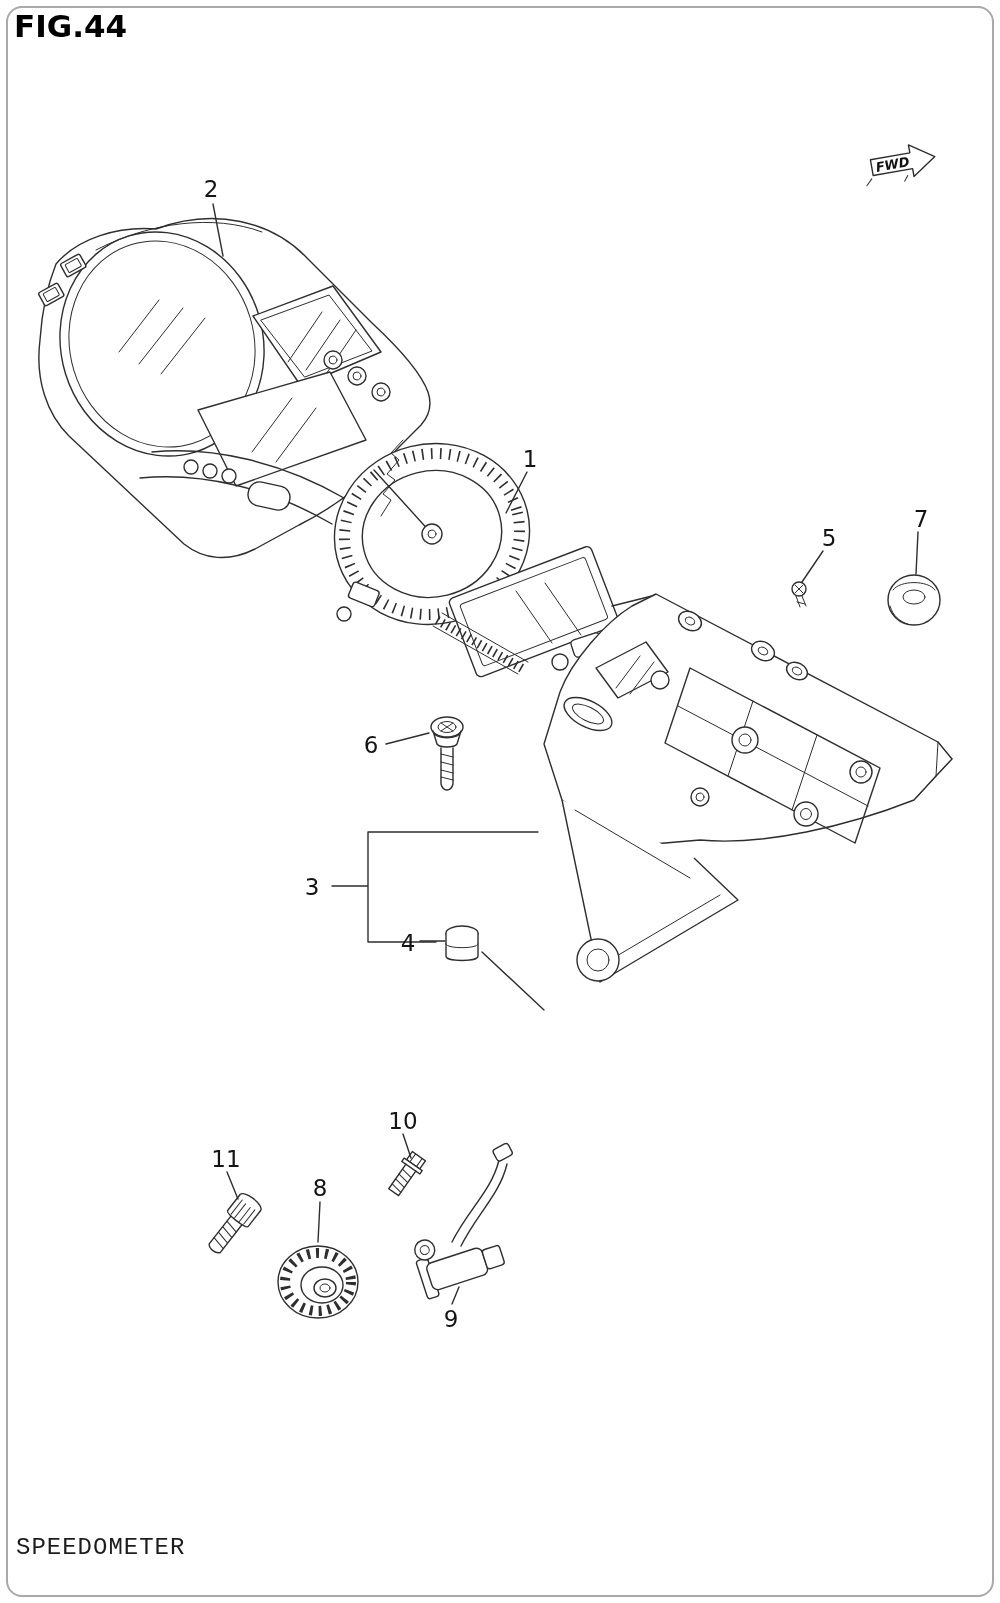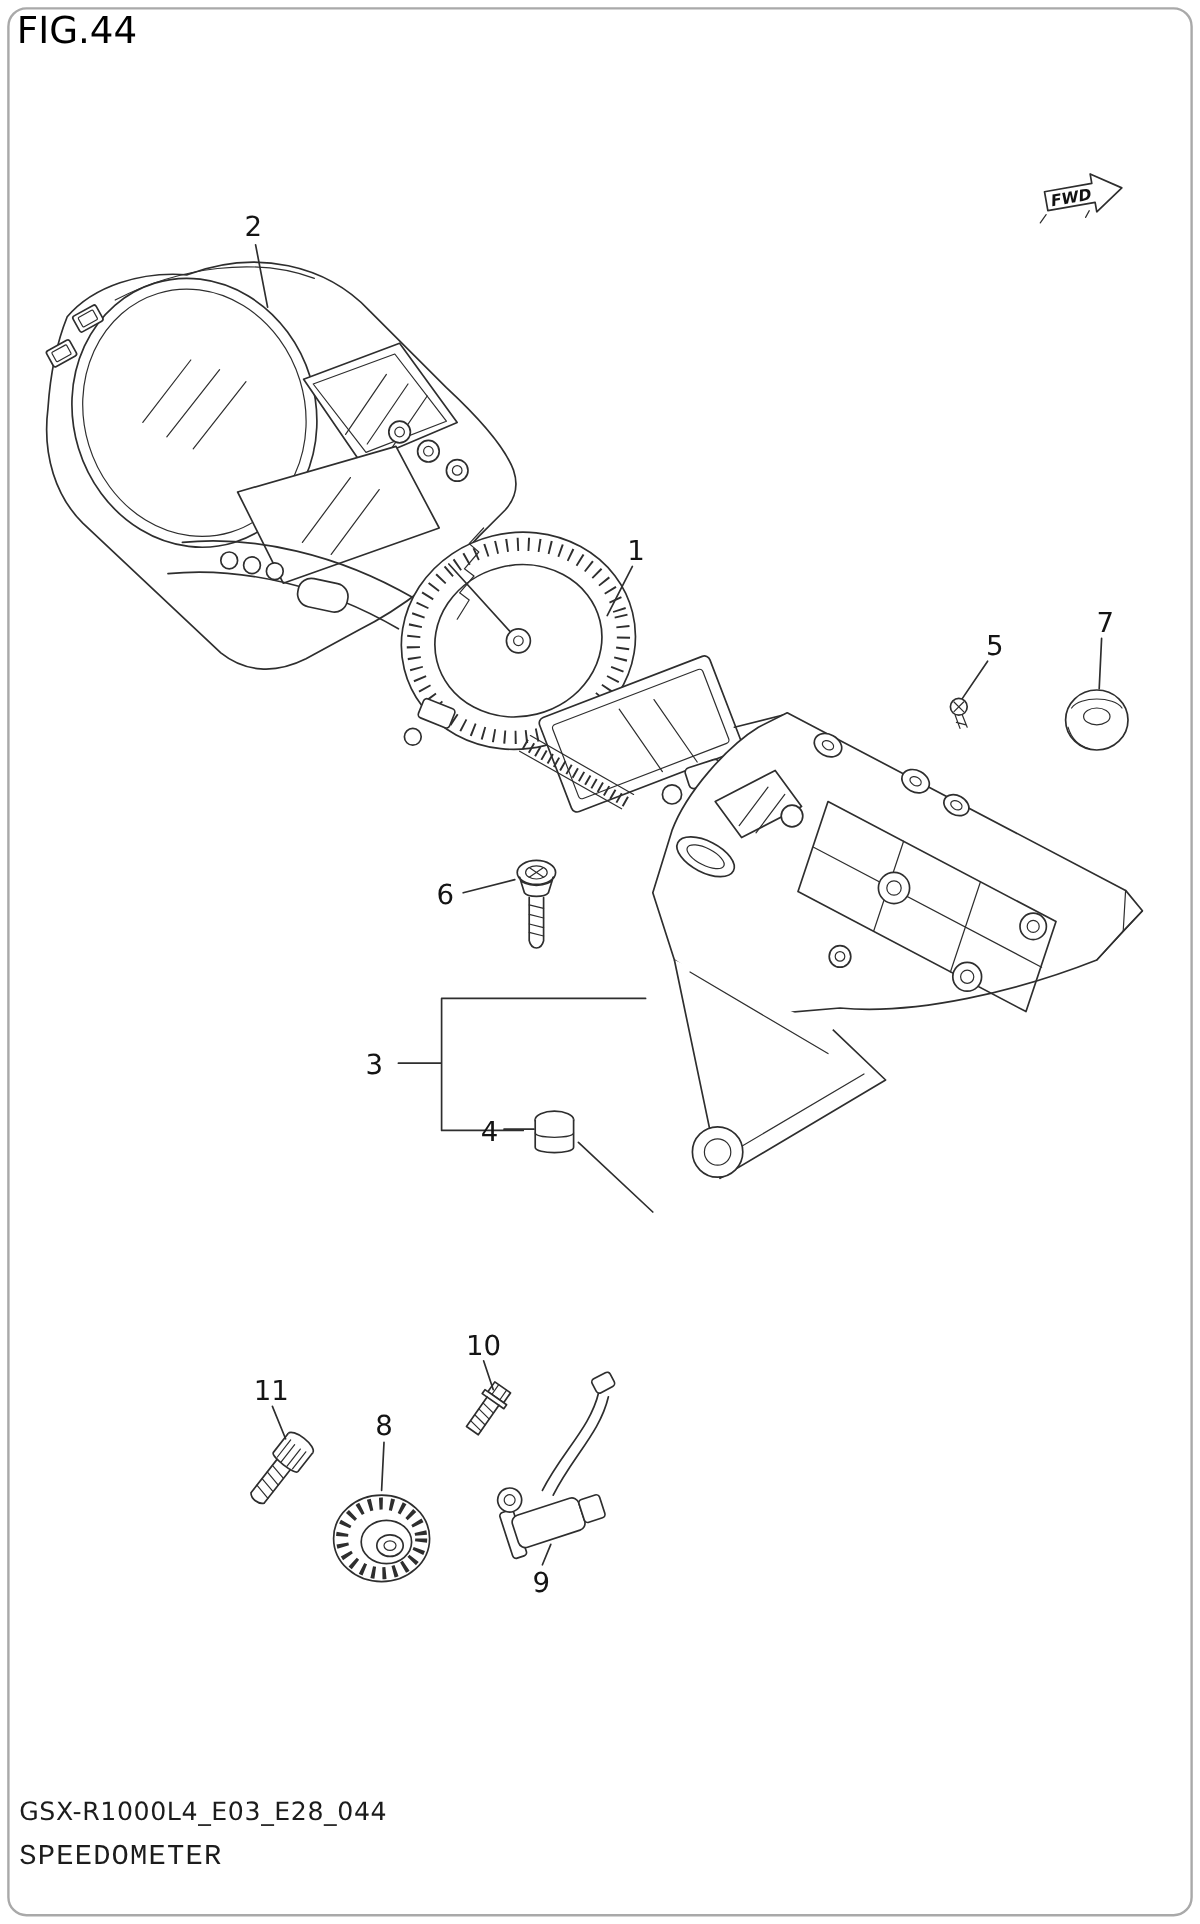--- a/index.html
+++ b/index.html
@@ -1,19 +1,19 @@
 <!DOCTYPE html>
 <html><head>
 <meta charset="utf-8">
 <style>
   html,body{margin:0;padding:0;background:#ffffff;}
   .page{position:relative;width:1000px;height:1603px;background:#fff;
         font-family:"DejaVu Sans","Liberation Sans",sans-serif;overflow:hidden;}
   .border-frame{position:absolute;inset:6px;border:2px solid #a9a9a9;border-radius:16px;}
-  .fig-title{position:absolute;left:14px;top:8px;font-size:31px;font-weight:normal;color:#000;}
+  .fig-title{position:absolute;left:14px;top:8px;font-size:31px;font-weight:bold;color:#000;}
   .footer-code{position:absolute;left:16px;top:1498px;font-size:21px;color:#1c1c1c;letter-spacing:0.5px;}
   .footer-title{position:absolute;left:16px;top:1534px;font-size:24px;color:#1c1c1c;letter-spacing:1px;font-family:Liberation Mono, monospace;}
   svg{position:absolute;left:0;top:0;}
   .ln{fill:none;stroke:#2e2e2e;stroke-width:1.4;stroke-linejoin:round;stroke-linecap:round;}
   .lnw{fill:#ffffff;stroke:#2e2e2e;stroke-width:1.4;stroke-linejoin:round;}
   .thin{stroke-width:1;}
   .ticks{fill:none;stroke:#2e2e2e;}
   .callout{font-size:23px;fill:#141414;}
   .fwd-text{font-size:13px;font-style:italic;font-weight:bold;fill:#111;}
 </style>
@@ -206,15 +206,14 @@
     <text class="callout" x="408" y="951" text-anchor="middle">4</text>
     <text class="callout" x="829" y="546" text-anchor="middle">5</text>
     <text class="callout" x="371" y="753" text-anchor="middle">6</text>
     <text class="callout" x="921" y="527" text-anchor="middle">7</text>
     <text class="callout" x="320" y="1196" text-anchor="middle">8</text>
     <text class="callout" x="451" y="1327" text-anchor="middle">9</text>
     <text class="callout" x="403" y="1129" text-anchor="middle">10</text>
     <text class="callout" x="226" y="1167" text-anchor="middle">11</text>
   </svg>
 
-  <div class="footer-code">GSX-R1000L4_E03_E28_044</div>
   <div class="footer-title">SPEEDOMETER</div>
 </div>
 
 </body></html>

